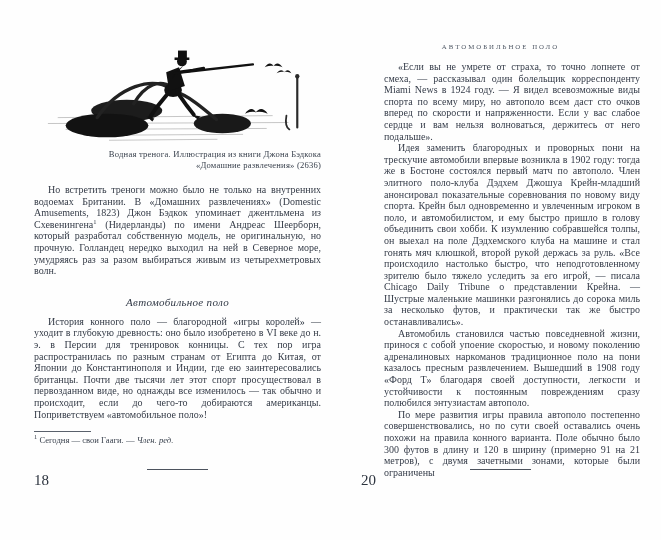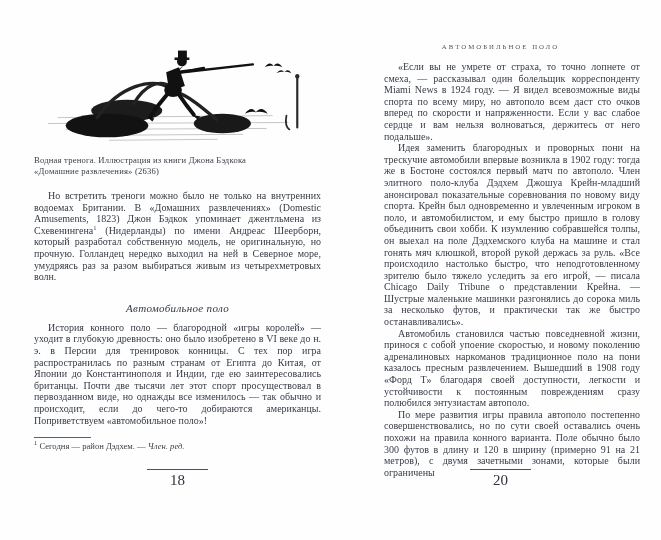--- a/index.html
+++ b/index.html
@@ -13,22 +13,22 @@
   }
   .page{position:absolute;top:0;height:540px;}
   .page-left{left:34px;width:287px;}
   .page-right{left:361px;width:279px;}
 
   
   .illus{margin-top:34px;text-align:center;}
   .illus svg{display:block;margin:0 auto;}
 
   .caption{
-    margin-top:9px;
-    text-align:left;
+    margin-top:3px;
+    text-align:right;
     font-size:8.6px;
     line-height:11px;
     color:#39414d;
     letter-spacing:.2px;
   }
 
   p.body-text{
     margin:0;
     font-size:10px;
     line-height:11.6px;
@@ -55,21 +55,20 @@
   .footnote-text{
     font-size:8.6px;
     line-height:10px;
     color:#39414d;
   }
   .footnote-text i{font-style:italic;}
 
   .page-footer{
     position:absolute;
     top:469px;left:0;right:0;
-    text-align:center;
   }
   .footer-rule{width:61px;border-top:1.2px solid #4c535e;margin:0 auto 1px auto;}
   .page-num{
     font-size:15px;
     line-height:18px;
     color:#2c333e;
   }
 
   .running-header{
     margin-top:43px;
@@ -152,21 +151,21 @@
     </div>
 
     <p class="body-text first"><span>Но встретить треноги можно было не только на внутренних водоемах Британии. В «Домашних развлечениях» (Domestic Amusements, 1823) Джон Бэдкок упоминает джентльмена из Схевенингена</span><sup class="fnref">1</sup><span> (Нидерланды) по имени Андреас Шеерборн, который разработал собственную модель, не оригинальную, но прочную. Голландец нередко выходил на ней в Северное море, умудряясь раз за разом выбираться живым из четырехметровых волн.</span></p>
 
     <h2 class="section-heading">Автомобильное поло</h2>
 
     <p class="body-text">История конного поло — благородной «игры королей» — уходит в глубокую древность: оно было изобретено в VI веке до н. э. в Персии для тренировок конницы. С тех пор игра распространилась по разным странам от Египта до Китая, от Японии до Константинополя и Индии, где ею заинтересовались британцы. Почти две тысячи лет этот спорт просуществовал в первозданном виде, но однажды все изменилось — так обычно и происходит, если до чего-то добираются американцы. Поприветствуем «автомобильное поло»!</p>
 
     <div class="footnote-block">
       <div class="footnote-rule"></div>
-      <div class="footnote-text"><sup class="fnref">1</sup> <span>Сегодня — район Дэдхем. — </span><i>Член. ред.</i></div>
+      <div class="footnote-text"><sup class="fnref">1</sup> <span>Сегодня — свои Гааги. — </span><i>Член. ред.</i></div>
     </div>
 
     <div class="page-footer">
       <div class="footer-rule"></div>
       <div class="page-num">18</div>
     </div>
   </div>
 
   <div class="page page-right">
 

